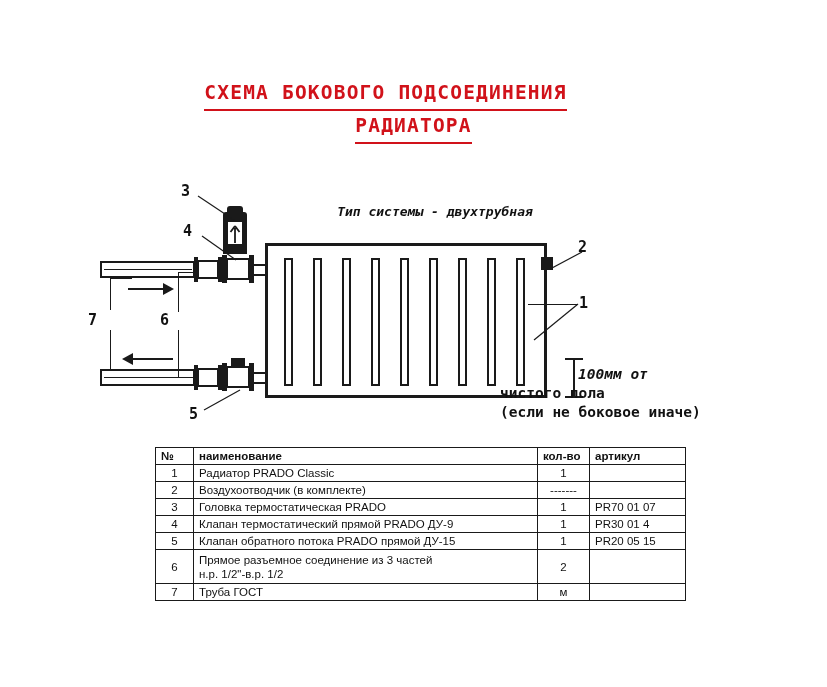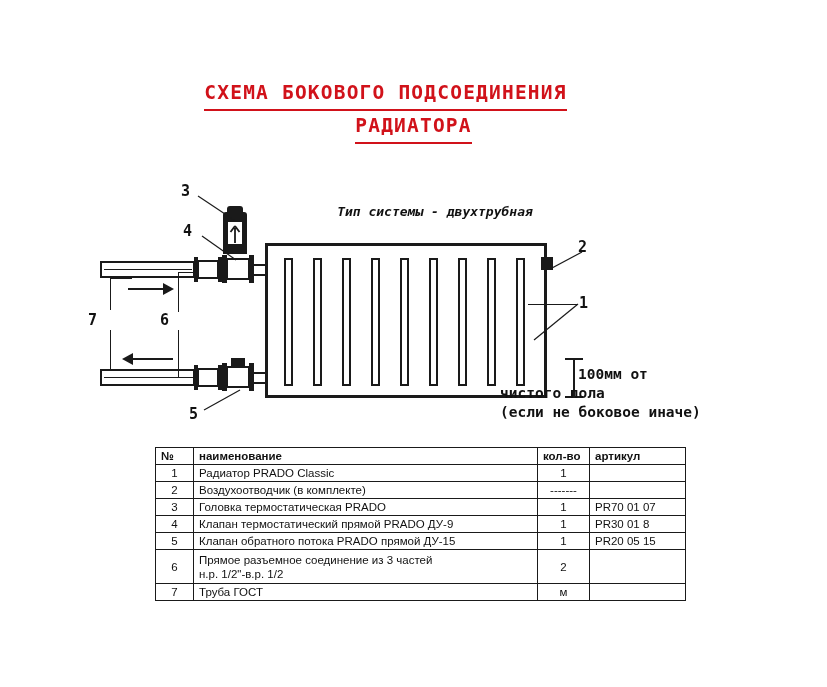--- a/index.html
+++ b/index.html
@@ -158,21 +158,21 @@
     position: absolute;
     left: 500px;
     top: 365px;
     font-family: "DejaVu Sans Mono", monospace;
     font-size: 14.5px;
     font-weight: bold;
     line-height: 19px;
     color: #111;
     white-space: nowrap;
   }
-  #note-line1 { padding-left: 78px; }
+  #note-line1 { padding-left: 78px; font-style: italic; }
 
   
   #parts-table {
     position: absolute;
     left: 155px;
     top: 447px;
     border-collapse: collapse;
     font-family: "Liberation Sans", sans-serif;
     font-size: 11.5px;
     color: #111;
@@ -343,21 +343,21 @@
       <tr>
         <td class="col-no">3</td>
         <td class="col-name">Головка термостатическая PRADO</td>
         <td class="col-qty">1</td>
         <td class="col-art">PR70 01 07</td>
       </tr>
       <tr>
         <td class="col-no">4</td>
         <td class="col-name">Клапан термостатический прямой PRADO ДУ-9</td>
         <td class="col-qty">1</td>
-        <td class="col-art">PR30 01 8</td>
+        <td class="col-art">PR30 01 4</td>
       </tr>
       <tr>
         <td class="col-no">5</td>
         <td class="col-name">Клапан обратного потока PRADO прямой ДУ-15</td>
         <td class="col-qty">1</td>
         <td class="col-art">PR20 05 15</td>
       </tr>
       <tr class="tall">
         <td class="col-no">6</td>
         <td class="col-name name-two-line" style="white-space:pre-line;">Прямое разъемное соединение из 3 частей

